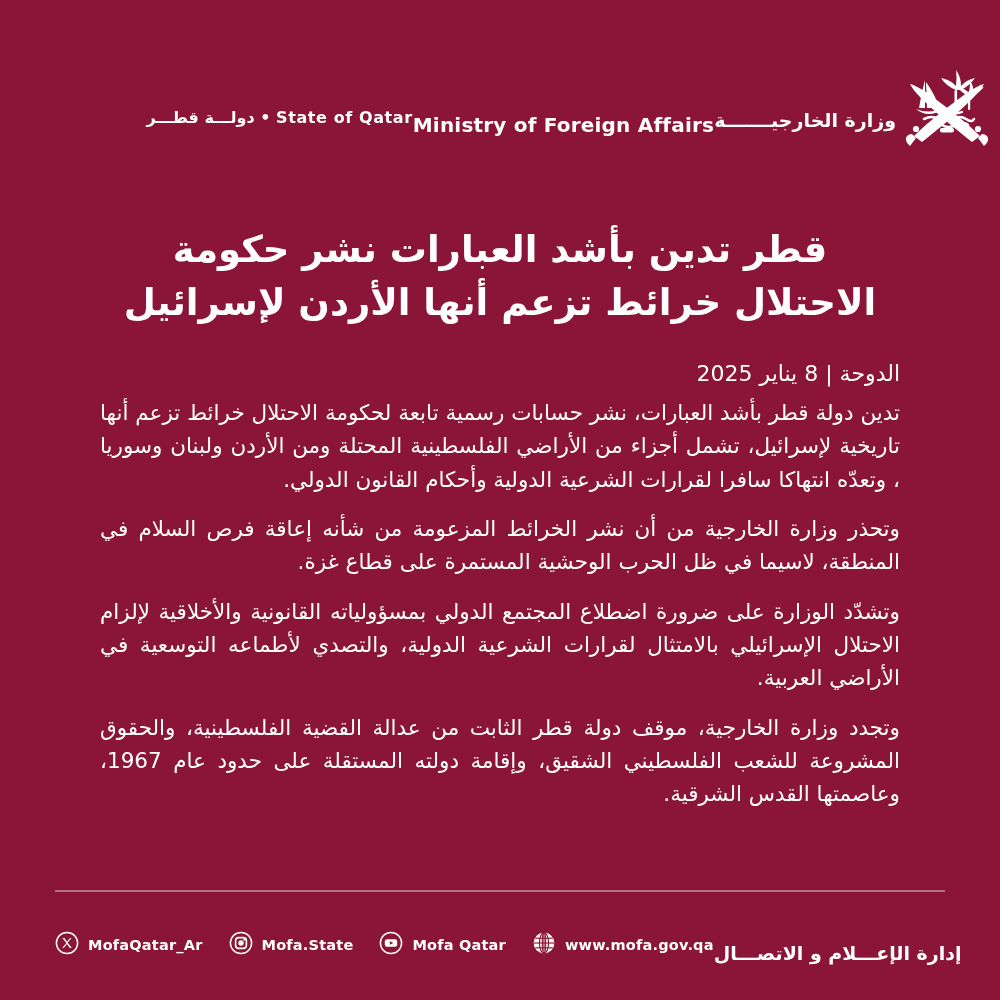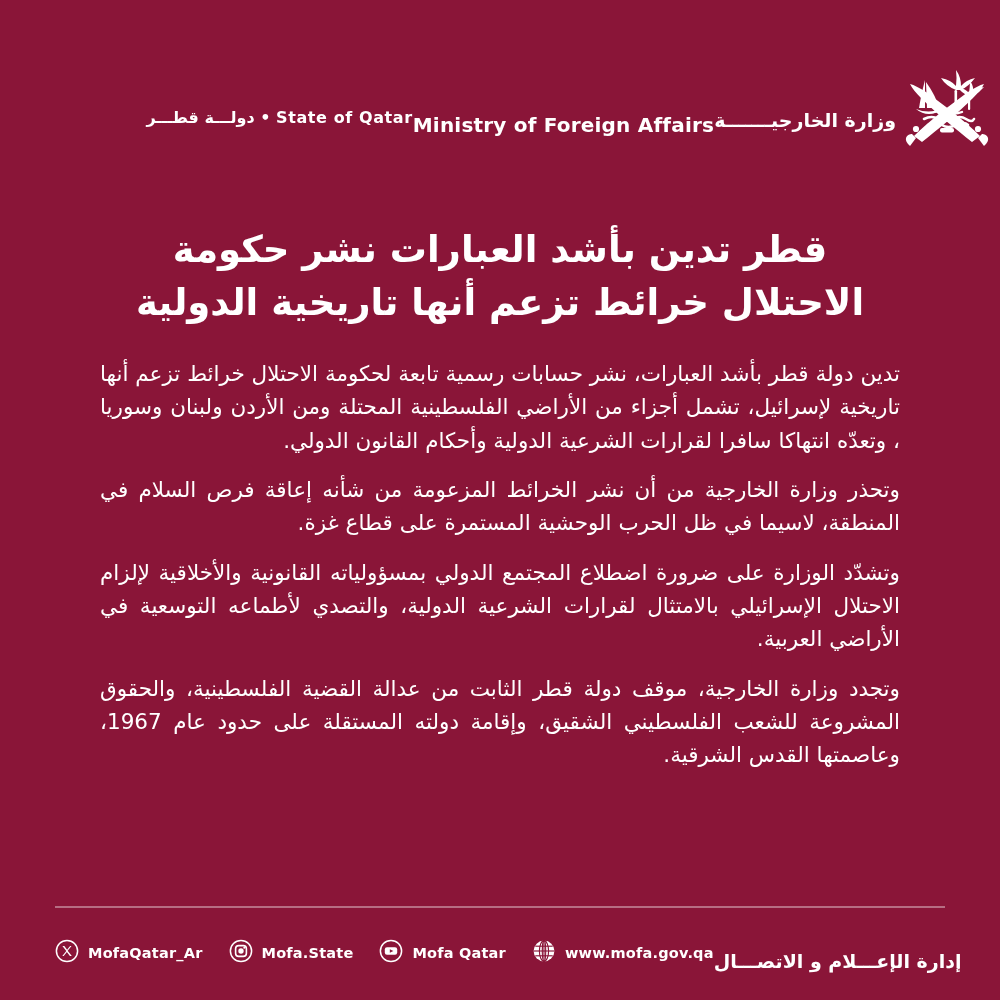--- a/index.html
+++ b/index.html
@@ -75,21 +75,21 @@
     font-weight:400;
     text-align:justify;
     text-align-last:right;
   }
   .para:last-child{margin-bottom:0;}
 
   
   .footer{
     position:absolute;
     left:0;right:0;bottom:0;
-    height:94px;
+    height:110px;
   }
   .divider{
     position:absolute;
     top:0;left:55px;right:55px;
     height:2px;
     background:rgba(255,255,255,0.38);
   }
   .footer-inner{
     position:absolute;
     top:0;left:55px;right:55px;bottom:0;
@@ -164,24 +164,25 @@
         </g>
       </svg>
     </span>
     <div class="logo-ar">وزارة الخارجيـــــــة</div>
     <div class="logo-en">Ministry of Foreign Affairs</div>
     <div class="logo-sub">دولـــة قطـــر • State of Qatar</div>
   </div>
 
   <h1 class="headline">
     <span>قطر تدين بأشد العبارات نشر حكومة الاحتلال خرائط تزعم</span>
-    <span>أنها تاريخية الدولية</span>
+    <span>أنها الأردن لإسرائيل</span>
   </h1>
 
   <div class="body-wrap">
+    <div class="dateline">الدوحة | 8 يناير 2025</div>
     <p class="para">تدين دولة قطر بأشد العبارات، نشر حسابات رسمية تابعة لحكومة الاحتلال خرائط تزعم أنها تاريخية لإسرائيل، تشمل أجزاء من الأراضي الفلسطينية المحتلة ومن الأردن ولبنان وسوريا ، وتعدّه انتهاكا سافرا لقرارات الشرعية الدولية وأحكام القانون الدولي.</p>
     <p class="para">وتحذر وزارة الخارجية من أن نشر الخرائط المزعومة من شأنه إعاقة فرص السلام في المنطقة، لاسيما في ظل الحرب الوحشية المستمرة على قطاع غزة.</p>
     <p class="para">وتشدّد الوزارة على ضرورة اضطلاع المجتمع الدولي بمسؤولياته القانونية والأخلاقية لإلزام الاحتلال الإسرائيلي بالامتثال لقرارات الشرعية الدولية، والتصدي لأطماعه التوسعية في الأراضي العربية.</p>
     <p class="para">وتجدد وزارة الخارجية، موقف دولة قطر الثابت من عدالة القضية الفلسطينية، والحقوق المشروعة للشعب الفلسطيني الشقيق، وإقامة دولته المستقلة على حدود عام 1967، وعاصمتها القدس الشرقية.</p>
   </div>
 
   <div class="footer">
     <div class="divider"></div>
     <div class="footer-inner">
 

